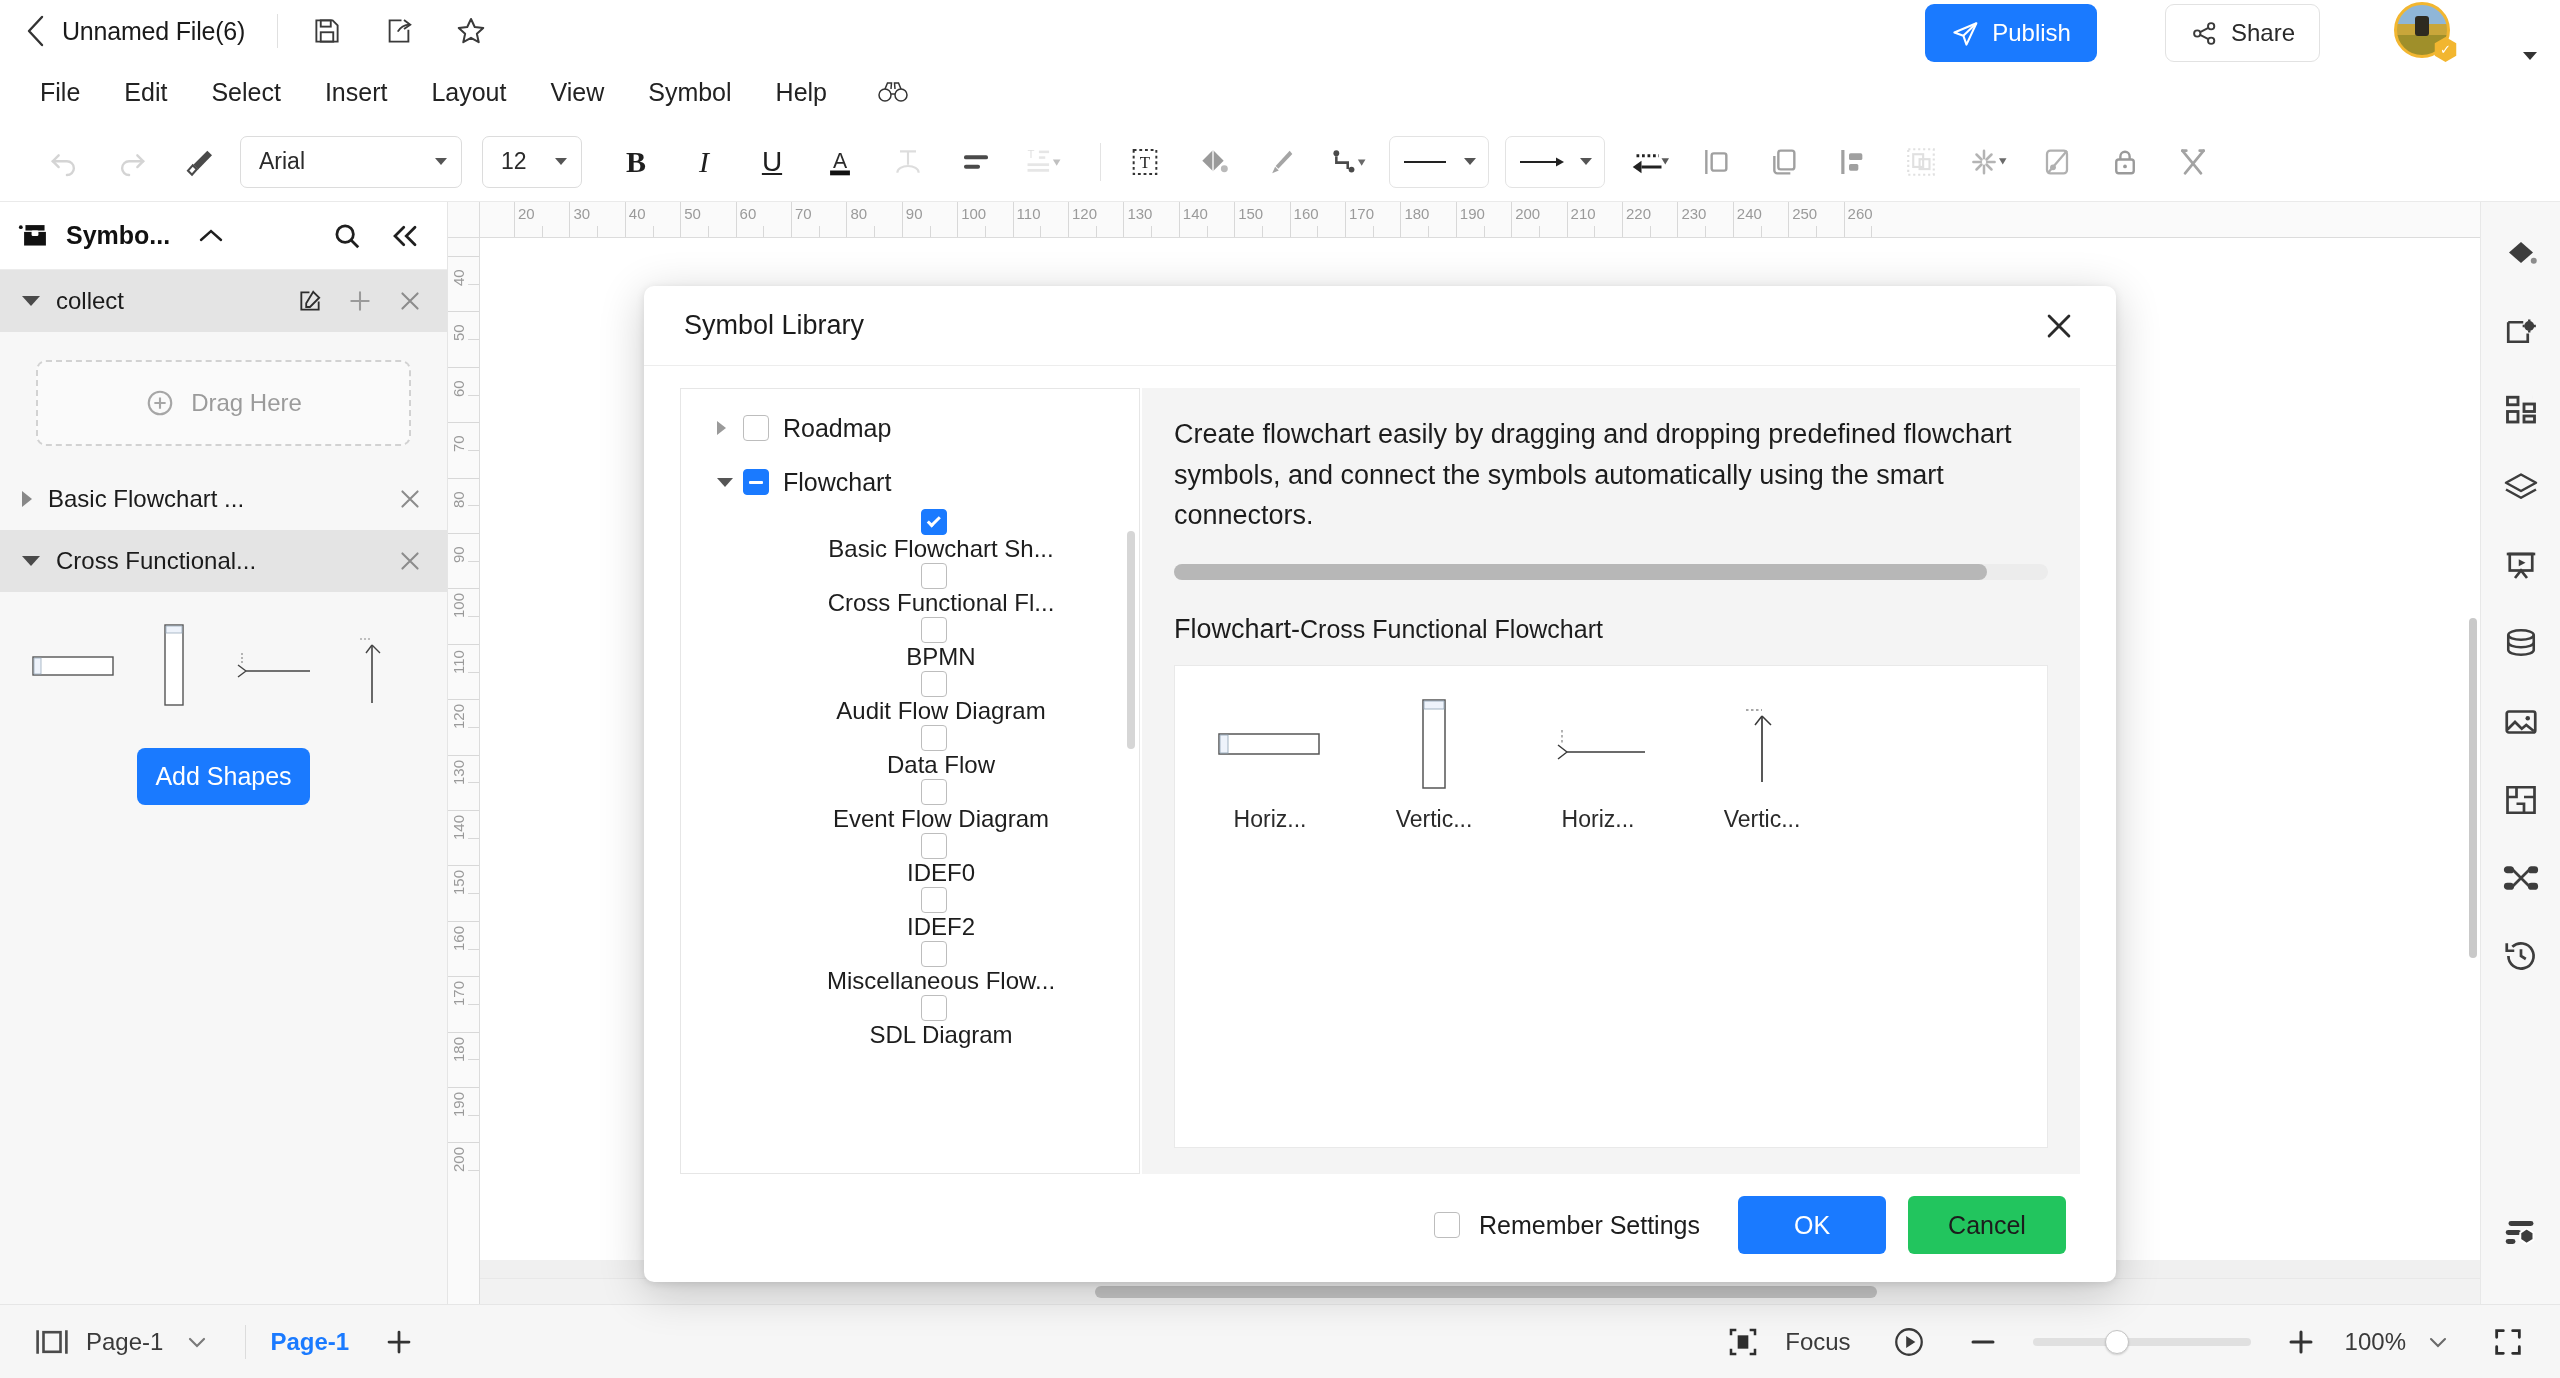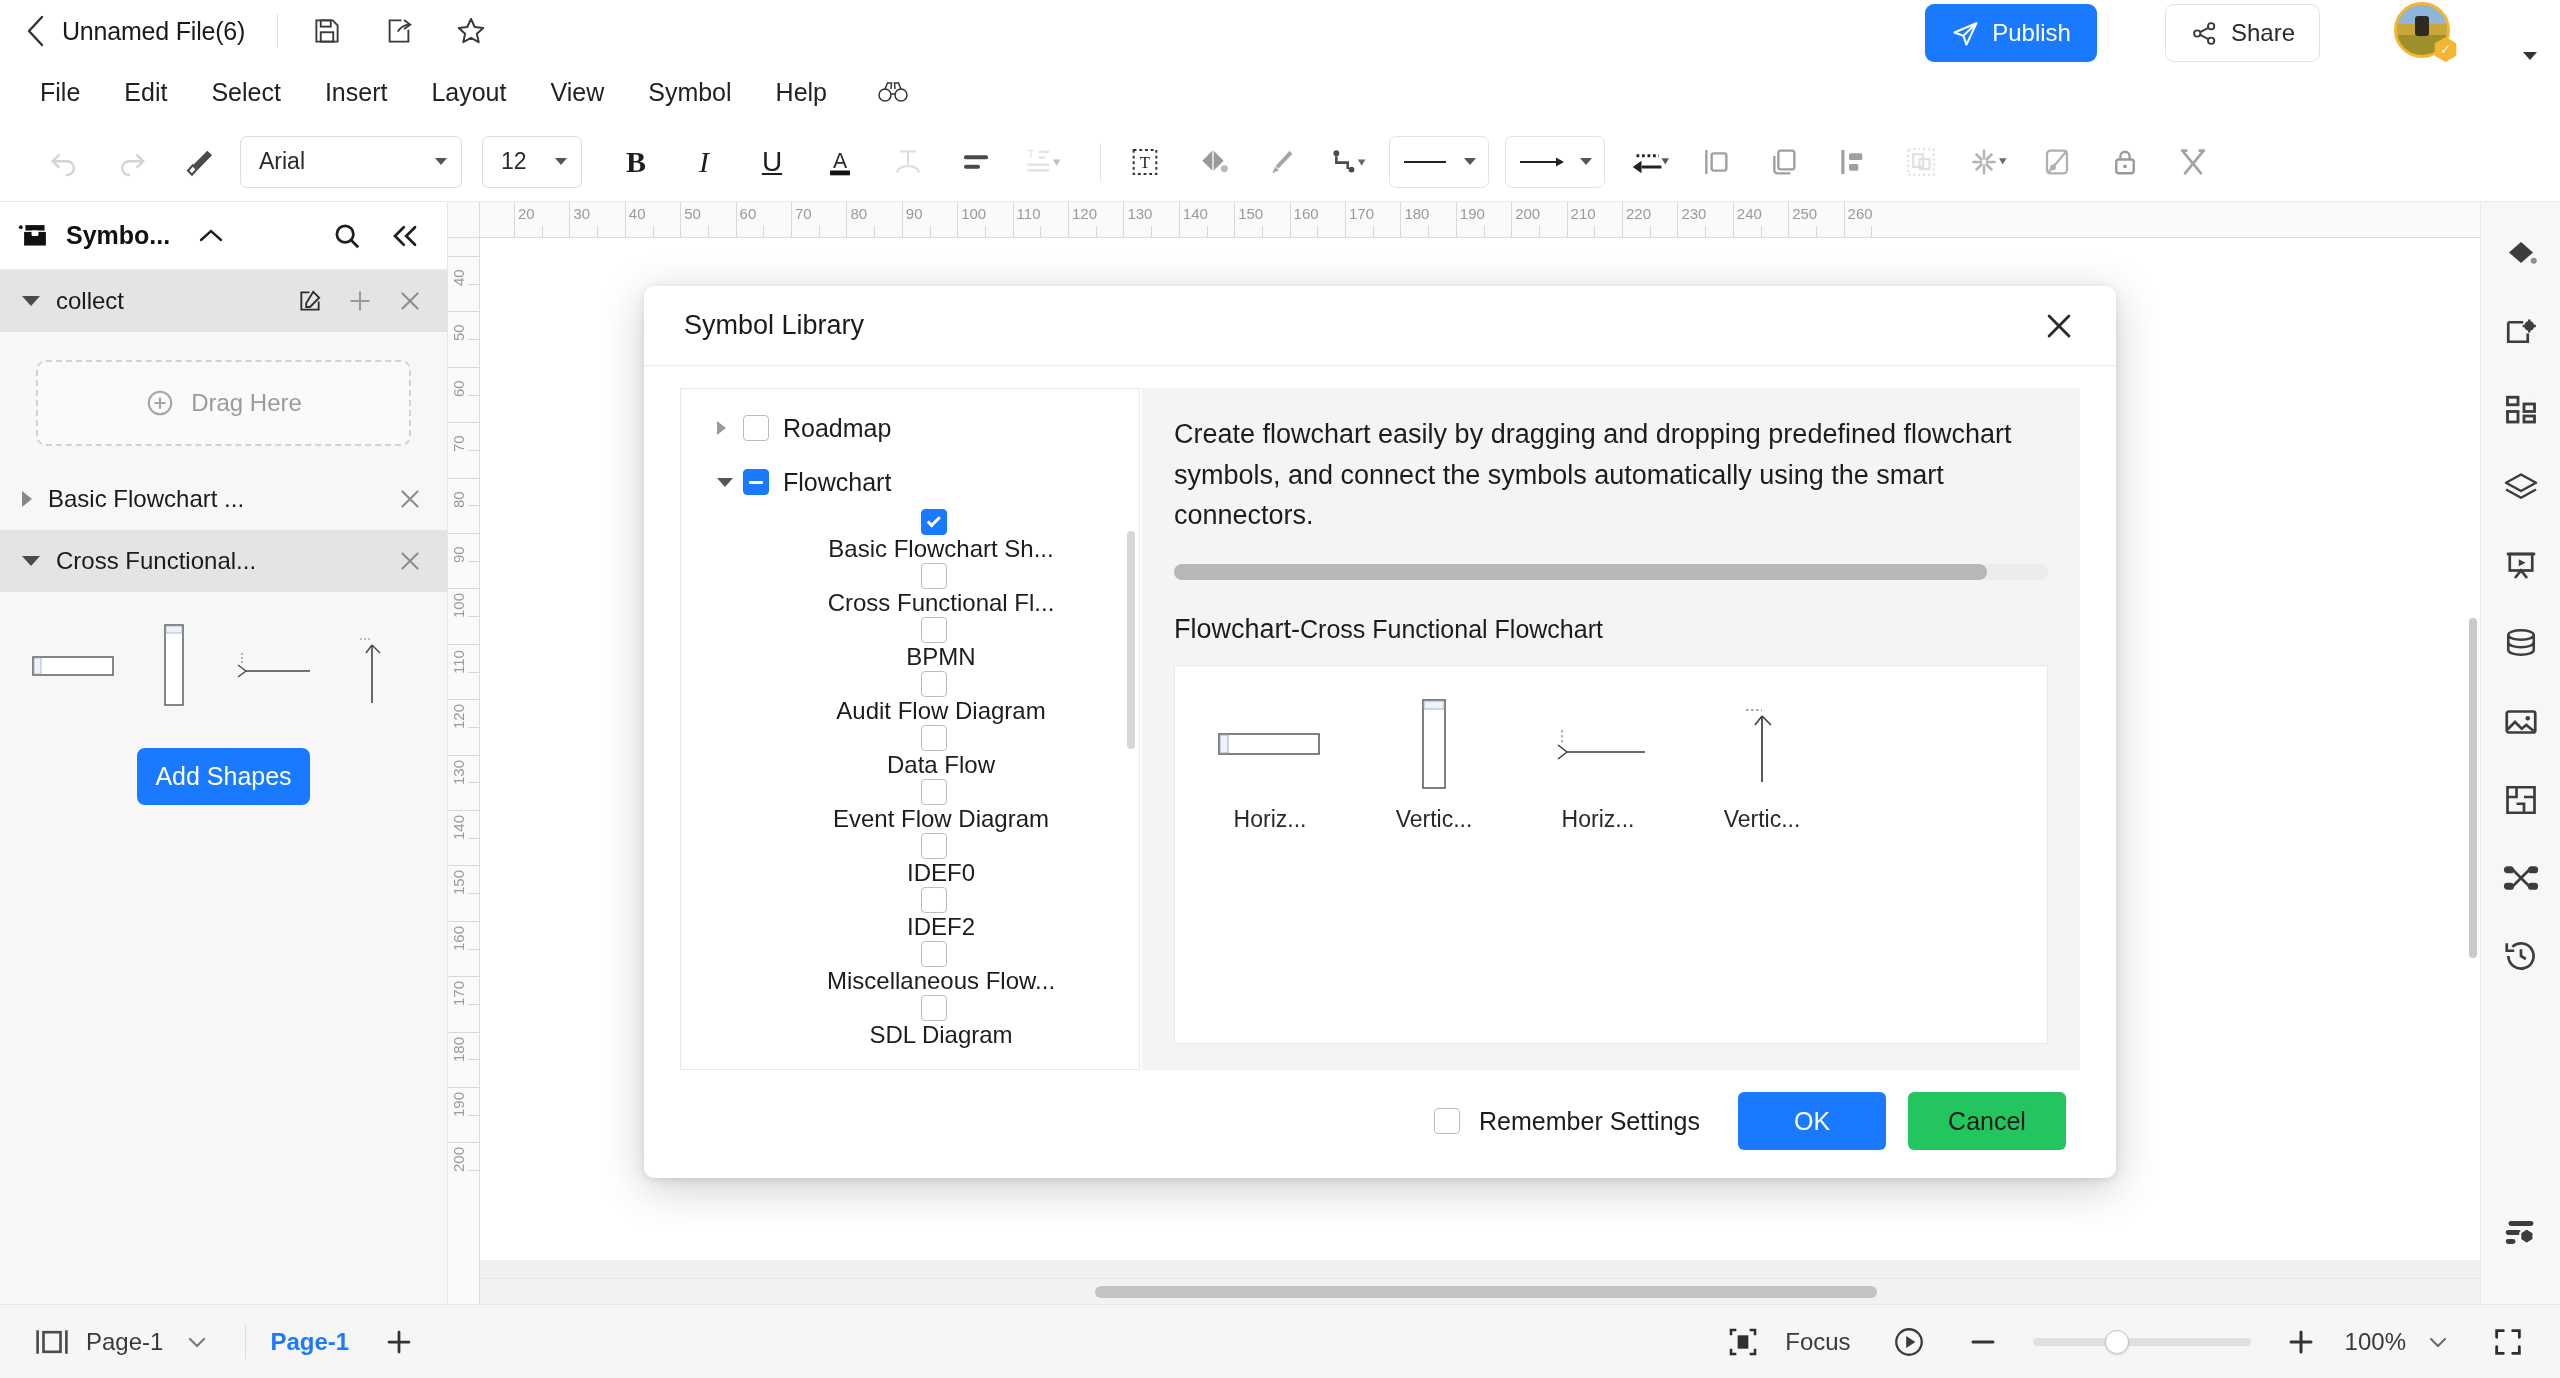--- a/index.html
+++ b/index.html
@@ -169,21 +169,21 @@
   .sb-sep { width:1px; height:34px; background:#dcdcdc; margin:0 24px; }
   .sb-tab { font-size:24px; color:#1a7aff; font-weight:bold; cursor:pointer; }
   .sb-right { margin-left:auto; display:flex; align-items:center; gap:8px; }
   .zoom-slider { position:relative; width:218px; height:8px; background:#e0e0e0; border-radius:4px; margin:0 18px; cursor:pointer;}
   .zoom-knob { position:absolute; left:72px; top:-8px; width:24px; height:24px; border-radius:50%; background:#fff; border:1px solid #c4c4c4; box-shadow:0 1px 2px rgba(0,0,0,.16);}
   .zoom-val { font-size:24px; color:#3a3a3a; margin-left:12px; }
 
   
   .modal-shade { position:absolute; inset:0; background:transparent; }
   .modal {
-    position:absolute; left:644px; top:286px; width:1472px; height:892px;
+    position:absolute; left:644px; top:286px; width:1472px; height:996px;
     background:#fff; border-radius:10px; box-shadow:0 10px 46px rgba(0,0,0,.20), 0 2px 8px rgba(0,0,0,.10);
     display:flex; flex-direction:column; overflow:hidden;
   }
   .modal-head {
     height:80px; display:flex; align-items:center; padding:0 30px 0 40px;
     border-bottom:1px solid #ededed;
   }
   .modal-title { font-size:27px; color:#1b1b1b; }
   .modal-close { margin-left:auto; width:54px; height:54px; display:flex; align-items:center; justify-content:center; cursor:pointer; border-radius:6px;}
   .modal-body { flex:1; display:flex; padding:22px 36px 0 36px; gap:0; min-height:0; }

